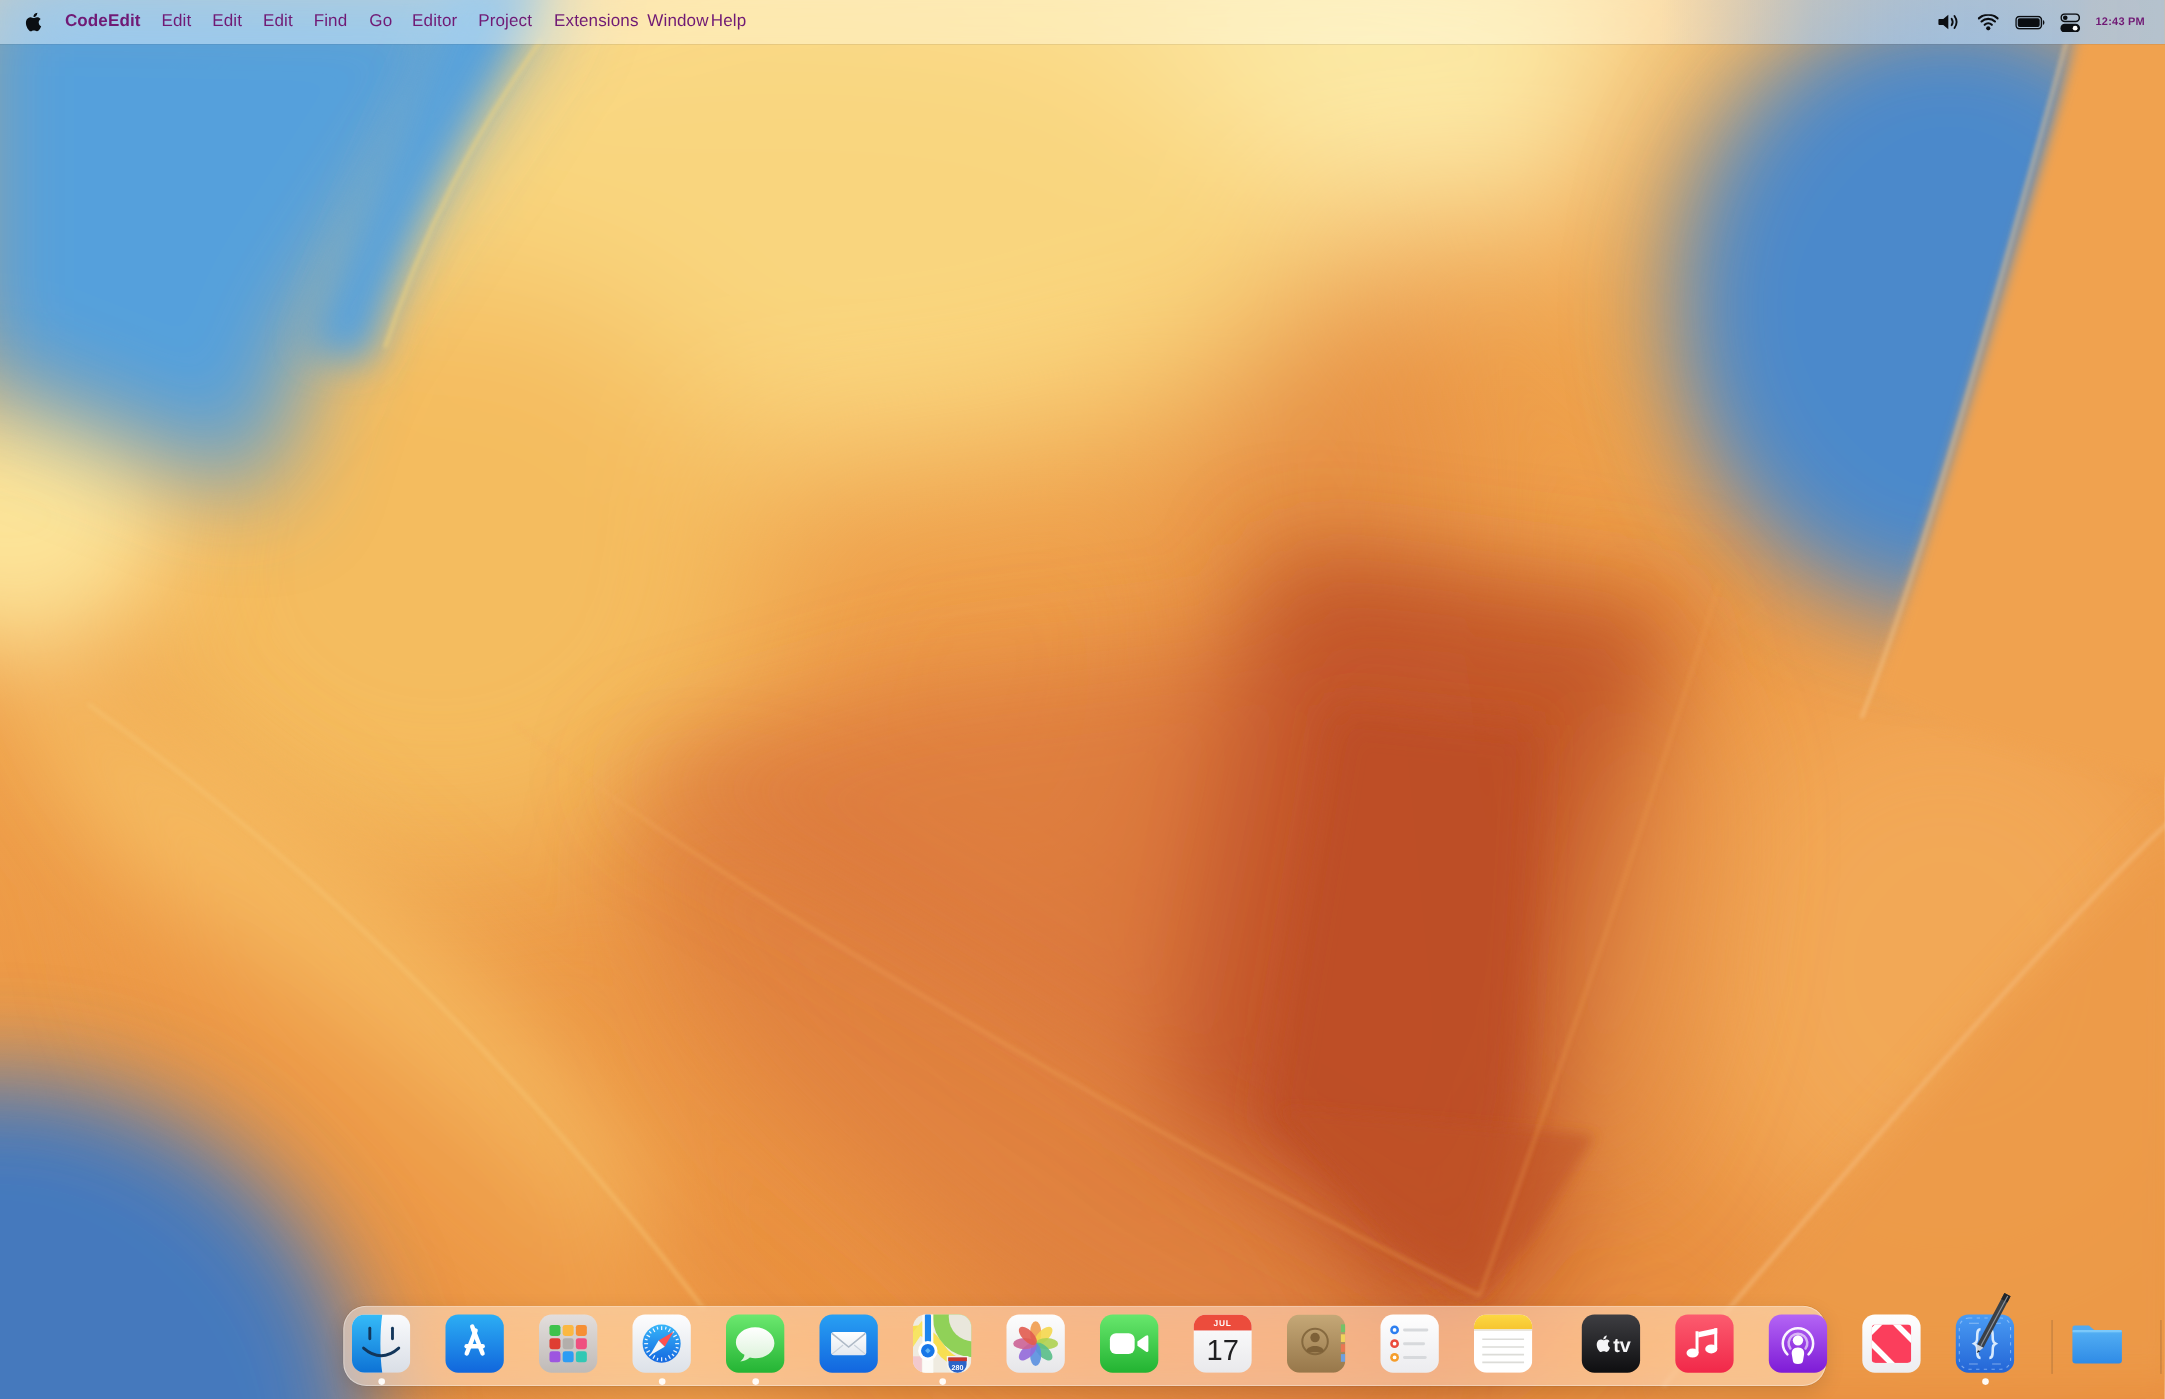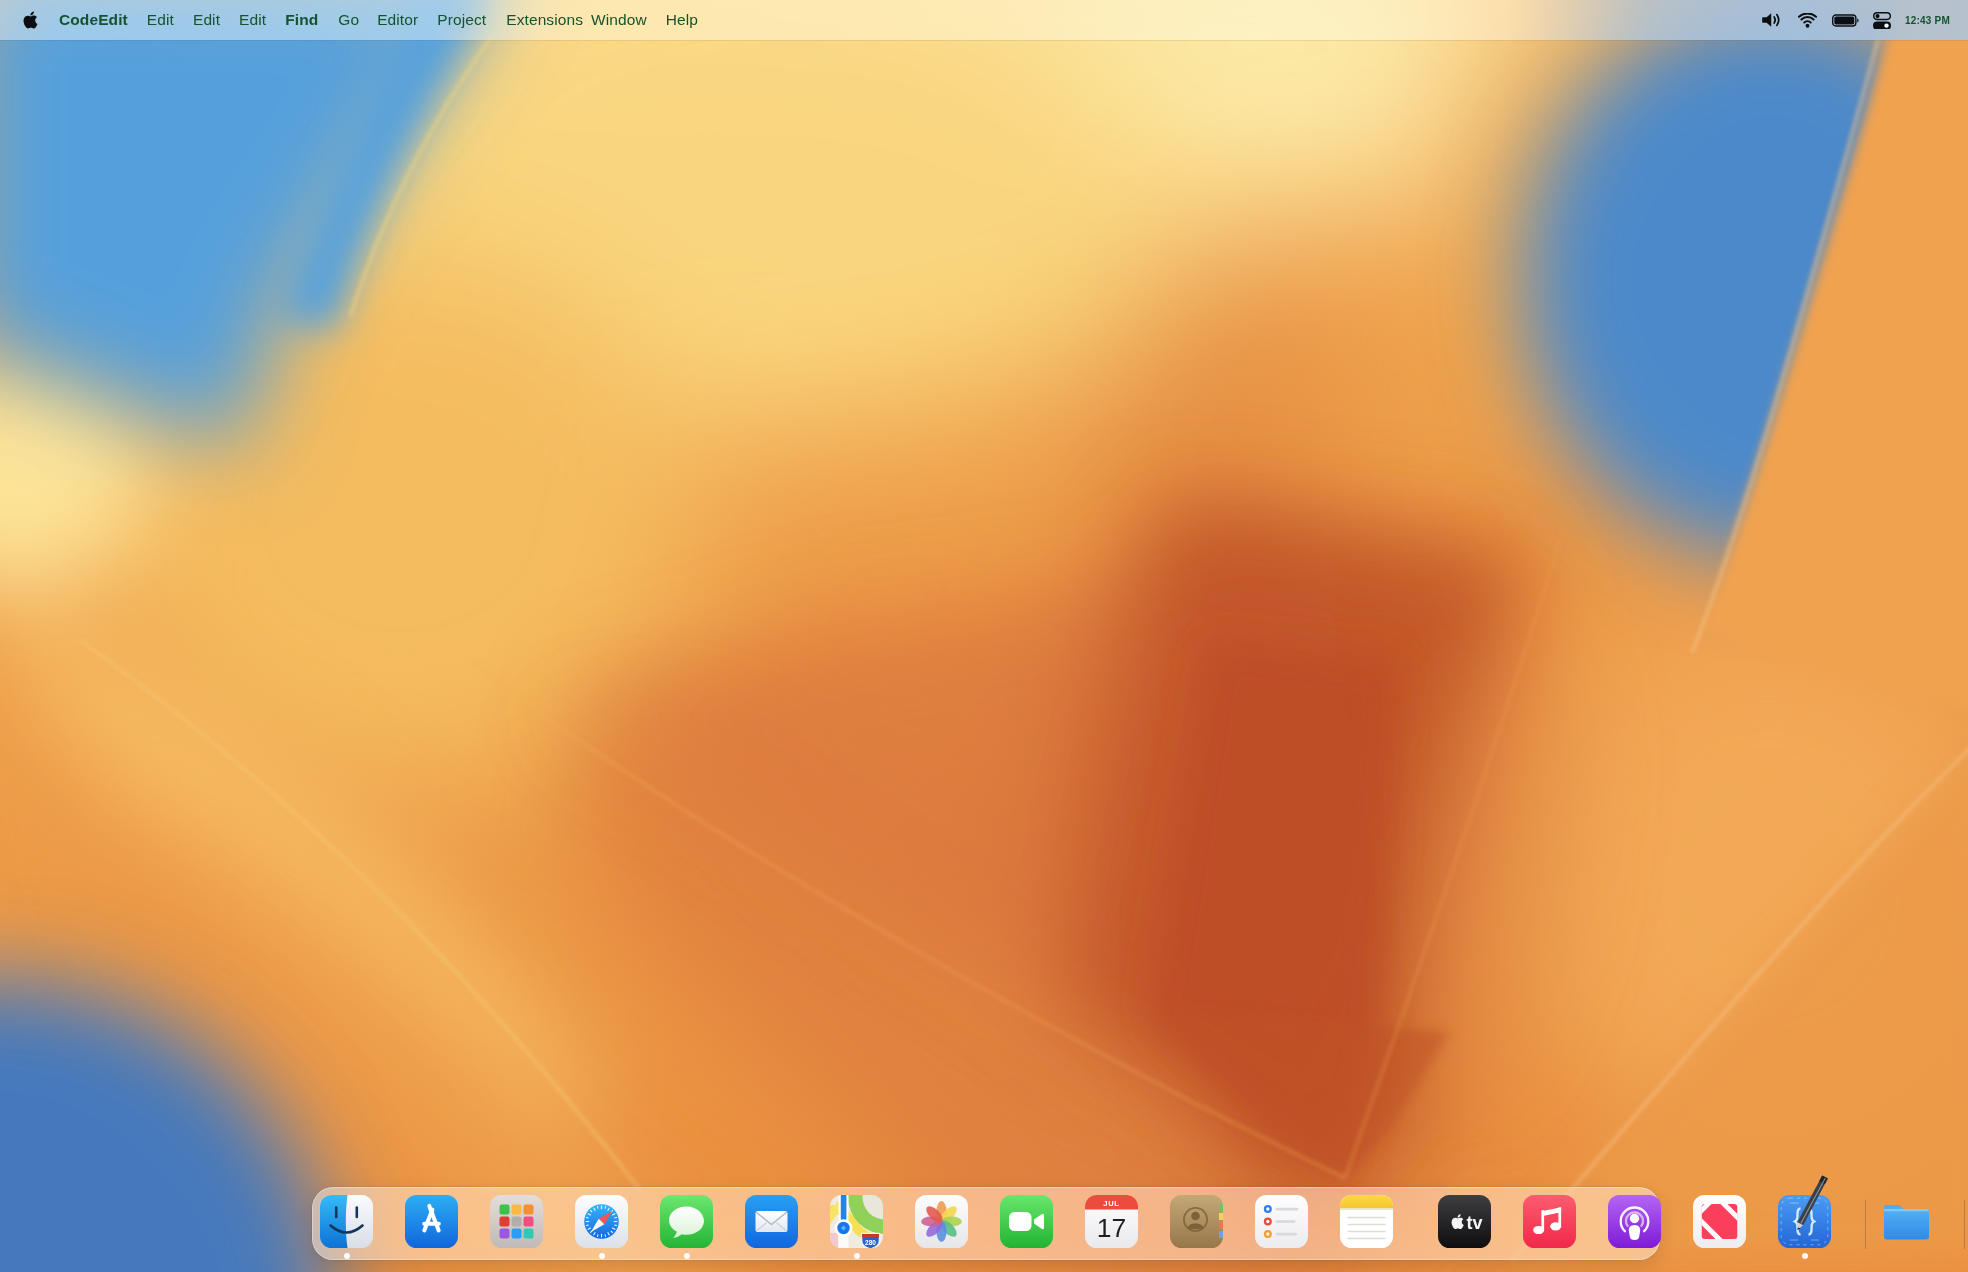--- a/index.html
+++ b/index.html
@@ -4,21 +4,21 @@
 <style>
   html,body{margin:0;padding:0;width:1968px;height:1272px;overflow:hidden;
     font-family:"Liberation Sans", sans-serif;}
   #desktop{position:relative;width:1968px;height:1272px;overflow:hidden;}
   #wall{position:absolute;left:0;top:0;}
   
   #menubar{position:absolute;left:0;top:0;width:1968px;height:40px;
     background:rgba(255,255,255,0.42);
     -webkit-backdrop-filter:blur(42px) saturate(150%);
     backdrop-filter:blur(42px) saturate(150%);
-    display:flex;align-items:center;color:#14532d;z-index:5;box-shadow:0 0.5px 0 rgba(60,60,70,0.18);}
+    display:flex;align-items:center;color:#701a75;z-index:5;box-shadow:0 0.5px 0 rgba(60,60,70,0.18);}
   #menubar .left{display:flex;align-items:center;height:100%;}
   #menubar .item{font-size:15.5px;letter-spacing:0.1px;white-space:nowrap;}
   #menubar .appname{font-weight:bold;}
   #menubar .right{margin-left:auto;display:flex;align-items:center;height:100%;position:relative;}
   #mbtint{position:absolute;right:0;top:0;width:460px;height:100%;background:linear-gradient(90deg, rgba(150,185,220,0) 0%, rgba(150,185,220,0.5) 30%, rgba(155,190,225,0.68) 60%, rgba(157,191,226,0.74) 100%);}
   #clock{font-size:10px;margin-right:18px;white-space:nowrap;font-weight:bold;letter-spacing:0.2px;}
   
   #dock{position:absolute;left:312px;bottom:12px;width:1348px;height:73px;
     border-radius:21px;
     background:rgba(248,245,242,0.48);
@@ -129,27 +129,27 @@
 
 <div id="menubar">
   <div class="left" id="mleft">
     <svg id="applelogo" width="17" height="20" viewBox="0 0 24 24" style="margin-left:22px;">
       <path fill="#0b0e12" d="M12.152 6.896c-.948 0-2.415-1.078-3.96-1.04-2.04.027-3.91 1.183-4.961 3.014-2.117 3.675-.546 9.103 1.519 12.09 1.013 1.454 2.208 3.09 3.792 3.039 1.52-.065 2.09-.987 3.935-.987 1.831 0 2.35.987 3.96.948 1.637-.026 2.676-1.48 3.676-2.948 1.156-1.688 1.636-3.325 1.662-3.415-.039-.013-3.182-1.221-3.22-4.857-.026-3.04 2.48-4.494 2.597-4.559-1.429-2.09-3.623-2.324-4.39-2.376-2-.156-3.675 1.09-4.61 1.09zM15.53 3.83c.843-1.012 1.4-2.427 1.245-3.83-1.207.052-2.662.805-3.532 1.818-.78.896-1.454 2.338-1.273 3.714 1.338.104 2.715-.688 3.559-1.701"></path>
     </svg>
     <span class="item appname" style="margin-left:20px;">CodeEdit</span>
     <span class="item" style="margin-left:19px;">Edit</span>
     <span class="item" style="margin-left:19px;">Edit</span>
     <span class="item" style="margin-left:19px;">Edit</span>
-    <span class="item" style="margin-left:19px;font-weight:bold;">Find</span>
+    <span class="item" style="margin-left:19px;">Find</span>
     <span class="item" style="margin-left:20px;">Go</span>
     <span class="item" style="margin-left:18px;">Editor</span>
     <span class="item" style="margin-left:19px;">Project</span>
     <span class="item" style="margin-left:20px;">Extensions</span>
     <span class="item" style="margin-left:8px;">Window</span>
-    <span class="item" style="margin-left:19px;">Help</span>
+    <span class="item" style="margin-left:2px;">Help</span>
   </div>
   <div id="mbtint"></div>
   <div class="right">
     <svg width="21" height="16" viewBox="0 0 21 16" style="margin-right:16px;">
       <path fill="#0b0e12" d="M2,5.3 L5.6,5.3 L10.2,1.3 L10.2,14.7 L5.6,10.7 L2,10.7 Q1.2,10.7 1.2,9.9 L1.2,6.1 Q1.2,5.3 2,5.3 Z"></path>
       <path fill="none" stroke="#0b0e12" stroke-width="1.7" stroke-linecap="round" d="M13.2,5.0 A5.4,5.4 0 0 1 13.2,11.0"></path>
       <path fill="none" stroke="#0b0e12" stroke-width="1.7" stroke-linecap="round" d="M15.8,2.6 A9.3,9.3 0 0 1 15.8,13.4"></path>
     </svg>
     <svg width="19" height="15" viewBox="0 0 20 15.5" style="margin-right:15px;">
       <circle cx="10" cy="13.3" r="2" fill="#0b0e12"></circle>

